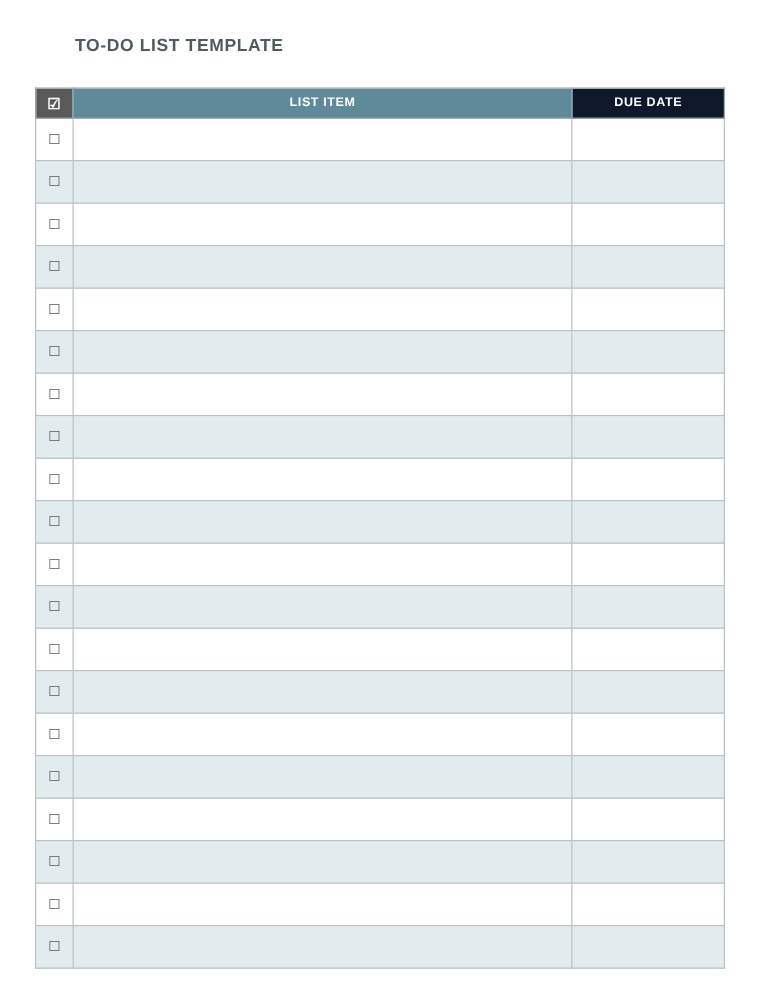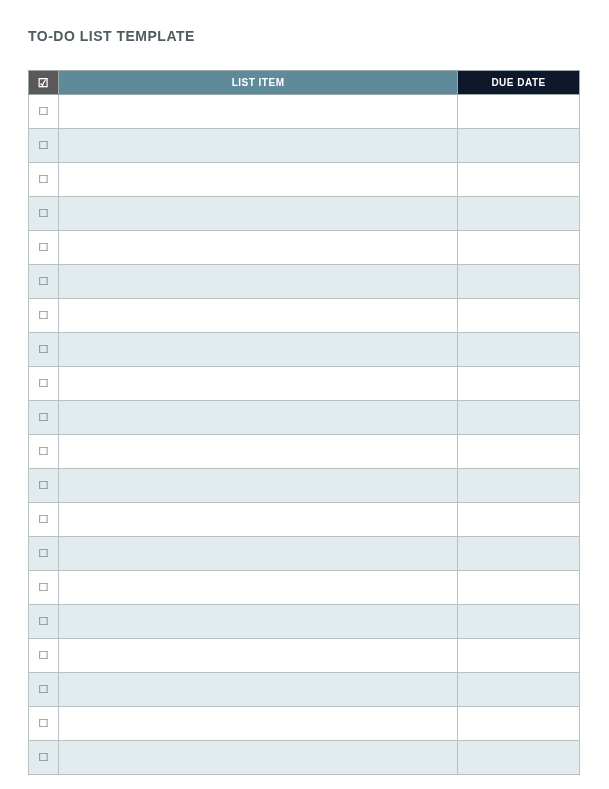--- a/index.html
+++ b/index.html
@@ -9,20 +9,21 @@
     background: #ffffff;
     font-family: Arial, Helvetica, sans-serif;
     padding: 28px 28px 0 28px;
   }
   .title {
     font-size: 14px;
     font-weight: bold;
     letter-spacing: 0.5px;
     color: #4f5b5e;
     margin-bottom: 26px;
+    margin-left: 32px;
   }
   table {
     border-collapse: collapse;
     width: 552px;
   }
   th {
     font-size: 10px;
     font-weight: bold;
     letter-spacing: 0.5px;
     color: #ffffff;

